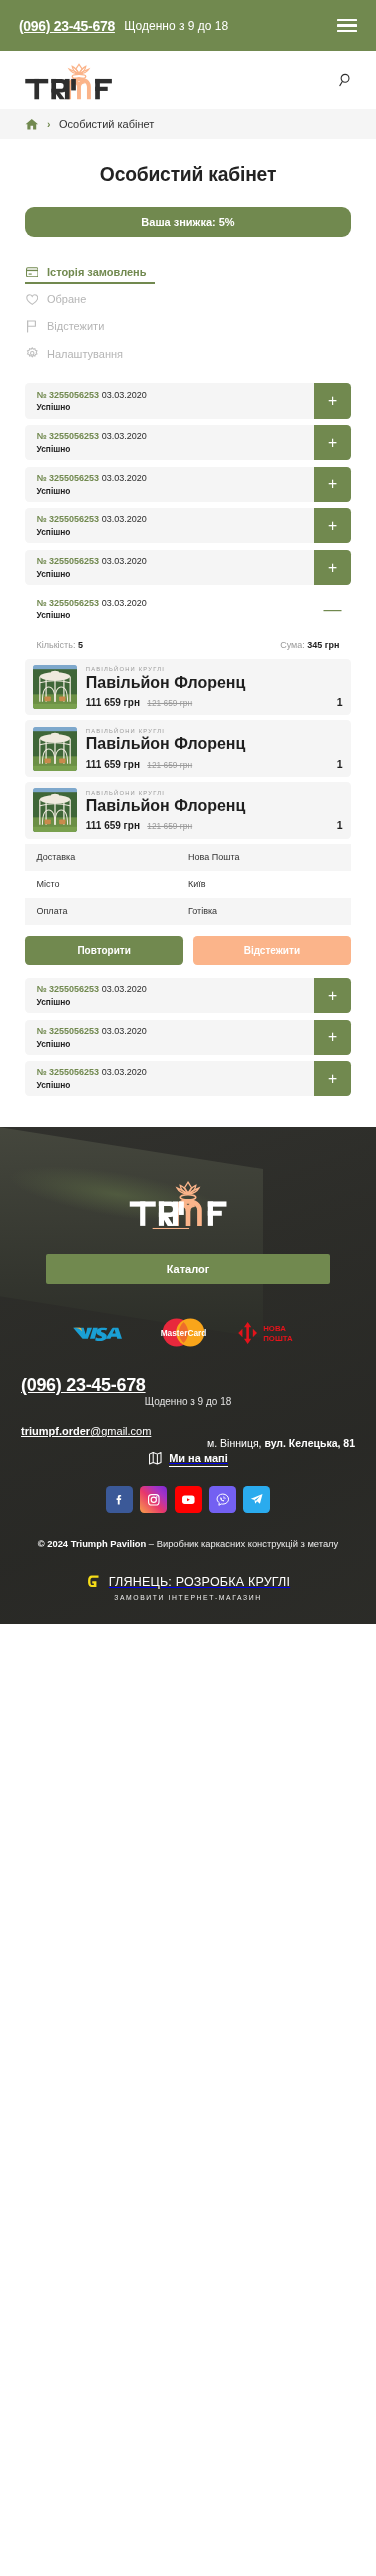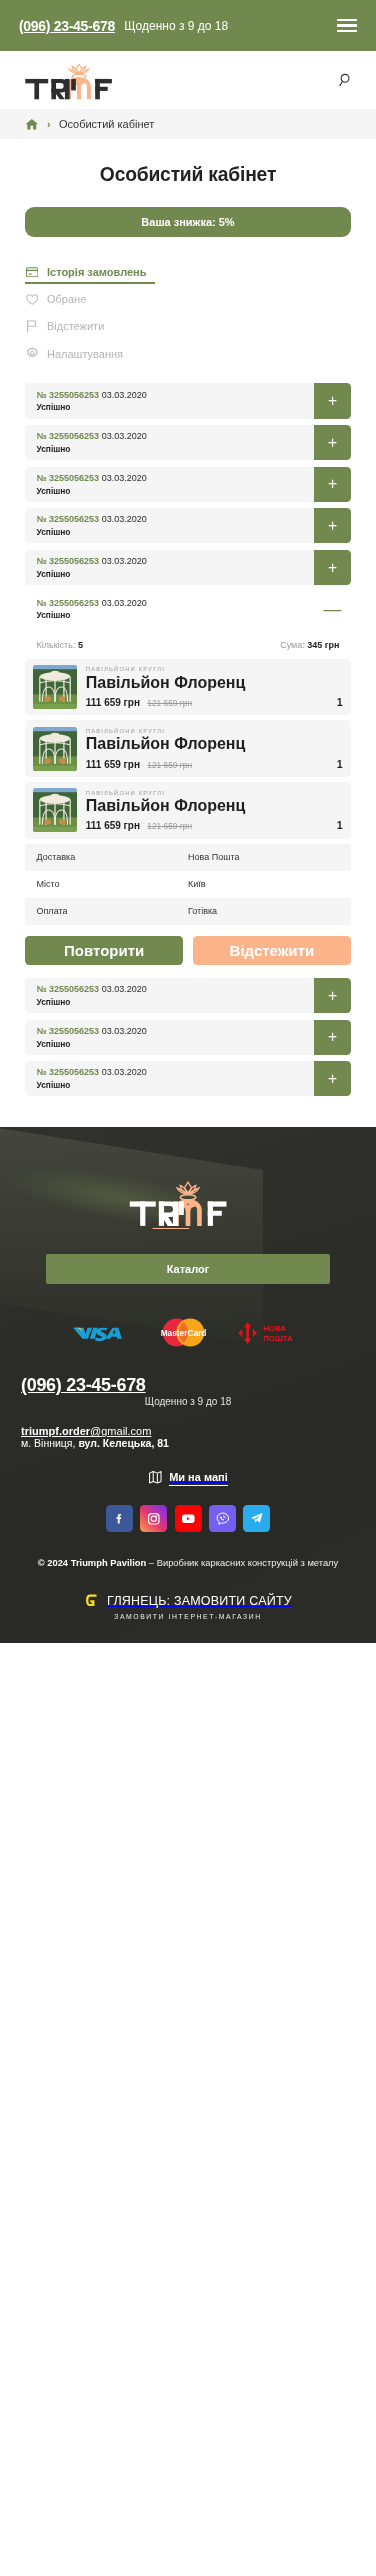--- a/index.html
+++ b/index.html
@@ -199,21 +199,21 @@
   .det-key { width: 50%; padding-left: 11.5px; }
   .det-val { width: 50%; }
 
   
   .actions { display:flex; gap: 9.4px; margin-bottom: 12.5px; }
   .btn {
     flex:1;
     height: 29px;
     border-radius: 4.2px;
     display:flex; align-items:center; justify-content:center;
-    color:#fff; font-size: 15px; font-weight: bold;
+    color:#fff; font-size: 10px; font-weight: bold;
     cursor:pointer; border:none;
     font-family: "Liberation Sans", sans-serif;
   }
   .btn-green { background:#71894f; }
   .btn-peach { background:#fbb48a; }
 
   
   .footer {
     position: relative;
     background: #3a3a36;
@@ -263,21 +263,21 @@
     margin-bottom: 22px;
   }
   .f-phone {
     text-align:center; color:#fff;
     font-size: 18px; font-weight: bold; letter-spacing:-0.3px;
     margin-bottom: 5.2px;
   }
   .f-hours { text-align:center; color:#e2e2e2; font-size: 10px; margin-bottom: 18px; }
   .f-mail { text-align:center; color:#fff; font-size: 11px; margin-bottom: 18px; }
   .f-mail b { font-weight: bold; }
-  .f-addr { text-align:left; color:#fff; font-size: 10.5px; margin-bottom: 21px; }
+  .f-addr { text-align:right; color:#fff; font-size: 10.5px; margin-bottom: 2px; }
   .f-addr b { font-weight: bold; }
   .f-map {
     display:flex; align-items:center; justify-content:center; gap:6.3px;
     margin-bottom: 18px;
   }
   .f-map-text {
     color:#fff; font-size: 11px; font-weight:bold;
     border-bottom: 1px solid #fff; padding-bottom:1.6px;
   }
   .socials { display:flex; justify-content:center; gap: 7.3px; margin-bottom: 24px; }
@@ -763,19 +763,19 @@
     <div class="copyright">
       <b>© 2024 Triumph Pavilion</b><span> – Виробник каркасних конструкцій з металу</span>
     </div>
 
     <a class="dev-row" href="#">
       <span>
         <svg width="16.7" height="16.7" viewBox="0 0 32 32">
           <path d="M24 5 L11 5 C7 5 4 9 4 14 L4 18 C4 23 7 27 11 27 L20 27 L20 16 L12 16 L12 20 L15 20 L15 23 L12 23 C10 23 8.5 21 8.5 18 L8.5 14 C8.5 11 10 9 12 9 L24 9 Z" fill="#f6dd18"></path>
         </svg>
       </span>
-      <span class="dev-text dev-title">ГЛЯНЕЦЬ: ЗАМОВИТИ САЙТУ</span>
+      <span class="dev-text dev-title">ГЛЯНЕЦЬ: РОЗРОБКА КРУГЛІ</span>
     </a>
     <div class="dev-sub">ЗАМОВИТИ ІНТЕРНЕТ-МАГАЗИН</div>
 
   </div>
 </div>
 
 
 </body></html>

